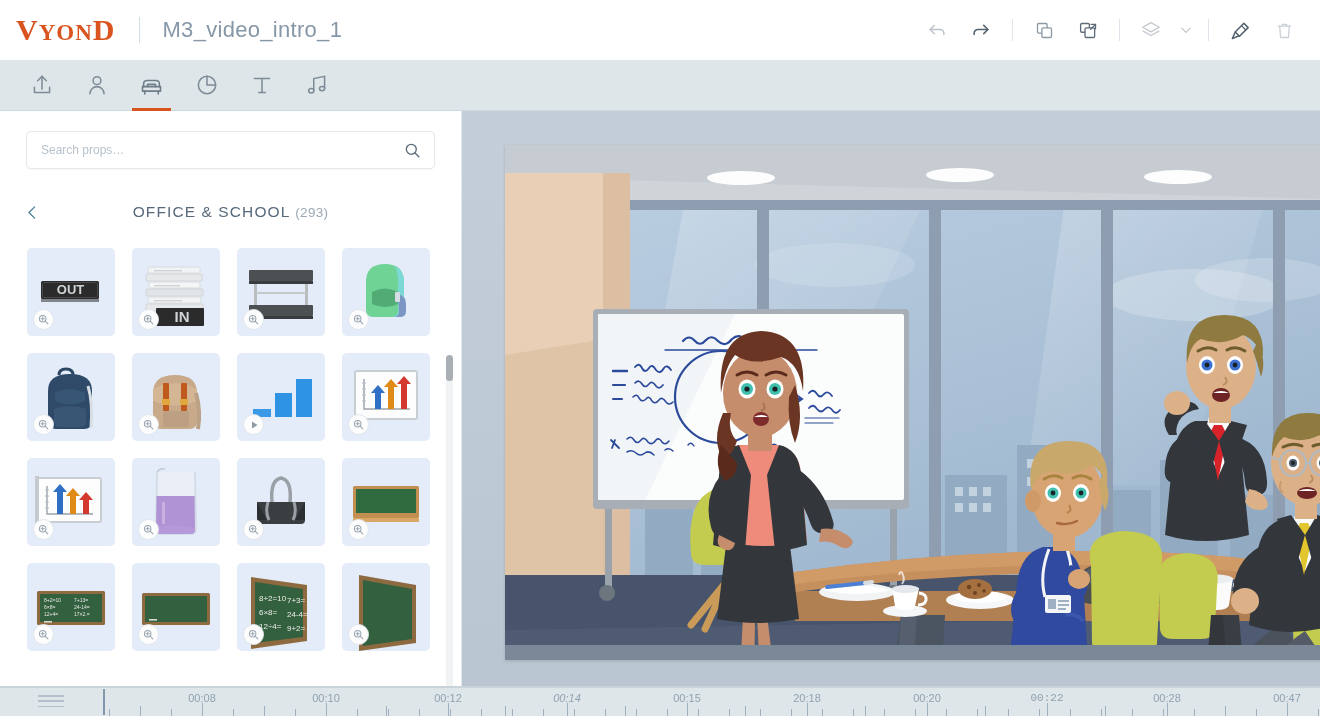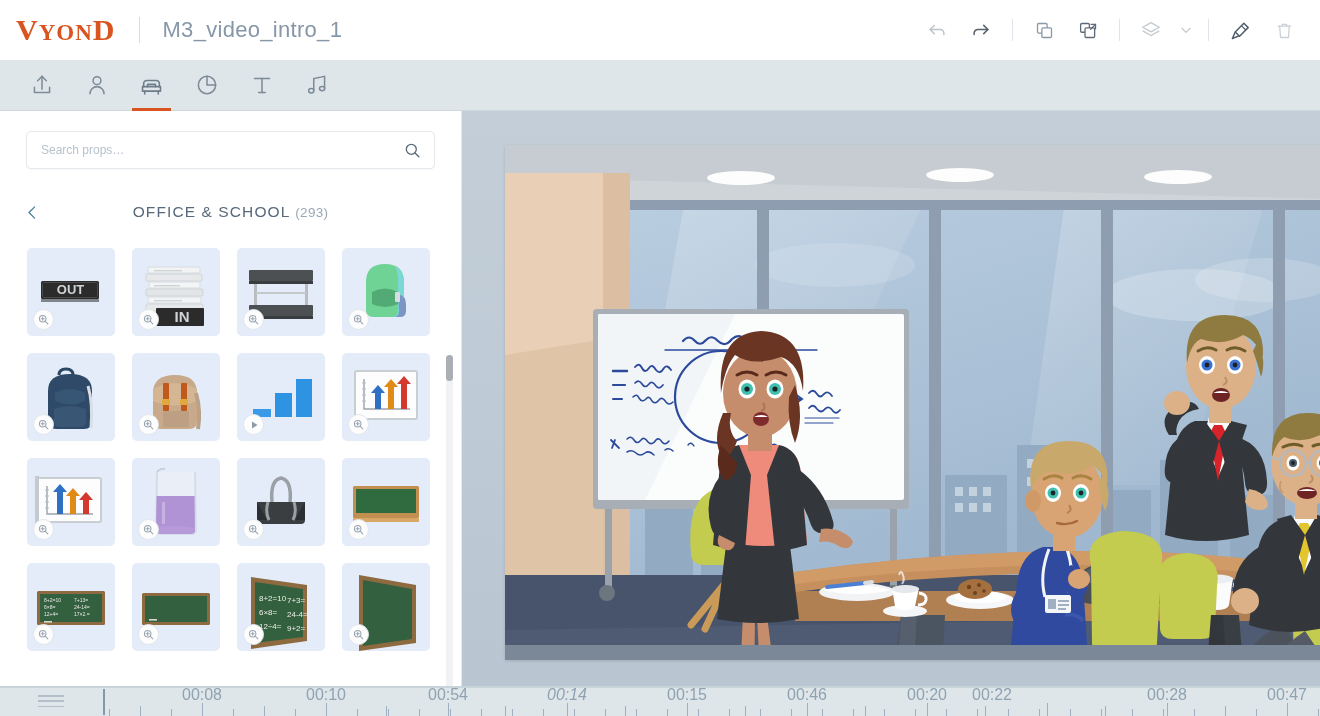--- a/index.html
+++ b/index.html
@@ -144,21 +144,21 @@
   .grip i { display:block; height: 1.5px; background: #b4c0c9; }
   .tl-track { position: absolute; left: 100px; top: 0; right: 0; height: 30px; }
   .playhead {
     position: absolute; left: 3px; top: 2px; width: 2px; height: 26px;
     background: #7f98ad; cursor: pointer;
   }
   .tick { position: absolute; bottom: 0; width: 1px; background: #9fb1c0; }
   .tick.major { height: 13px; }
   .tick.minor { height: 7px; }
   .tlabel {
-    position: absolute; bottom: 12px; font-size: 16px; color: #8fa2b1;
+    position: absolute; bottom: 12px; font-size: 11px; color: #8fa2b1;
     transform: translateX(-50%); white-space: nowrap;
   }
   .tl-border { position:absolute; left:0; top:0; width:1320px; height:1px; background:#c9d3da; }
 </style>
 </head>
 <body>
 
 <div id="app">
 
   <div class="topbar">
@@ -1100,31 +1100,31 @@
       <div class="tick minor" style="left: 1194px;"></div>
       <div class="tick minor" style="left: 1225px;"></div>
       <div class="tick minor" style="left: 1256px;"></div>
       <div class="tick minor" style="left: 1287px;"></div>
       <div class="tick minor" style="left: 1318px;"></div>
       <div class="tick major" style="left: 202px;"></div>
       <div class="tlabel" style="left: 202px;">00:08</div>
       <div class="tick major" style="left: 326px;"></div>
       <div class="tlabel" style="left: 326px;">00:10</div>
       <div class="tick major" style="left: 448px;"></div>
-      <div class="tlabel" style="left: 448px;">00:54</div>
+      <div class="tlabel" style="left: 448px;">00:12</div>
       <div class="tick major" style="left: 567px;"></div>
       <div class="tlabel" style="left: 567px; font-style: italic;">00:14</div>
       <div class="tick major" style="left: 687px;"></div>
       <div class="tlabel" style="left: 687px;">00:15</div>
       <div class="tick major" style="left: 807px;"></div>
-      <div class="tlabel" style="left: 807px;">00:46</div>
+      <div class="tlabel" style="left: 807px;">20:18</div>
       <div class="tick major" style="left: 927px;"></div>
       <div class="tlabel" style="left: 927px;">00:20</div>
       <div class="tick major" style="left: 1047px;"></div>
-      <div class="tlabel" style="left: 992px;">00:22</div>
+      <div class="tlabel" style="left: 1047px; font-family: Liberation Mono, monospace;">00:22</div>
       <div class="tick major" style="left: 1167px;"></div>
       <div class="tlabel" style="left: 1167px;">00:28</div>
       <div class="tick major" style="left: 1287px;"></div>
       <div class="tlabel" style="left: 1287px;">00:47</div>
       <div class="tick" style="left: 140px; height: 10px;"></div>
       <div class="tick" style="left: 264px; height: 10px;"></div>
       <div class="tick" style="left: 386px; height: 10px;"></div>
       <div class="tick" style="left: 505px; height: 10px;"></div>
       <div class="tick" style="left: 625px; height: 10px;"></div>
       <div class="tick" style="left: 745px; height: 10px;"></div>

